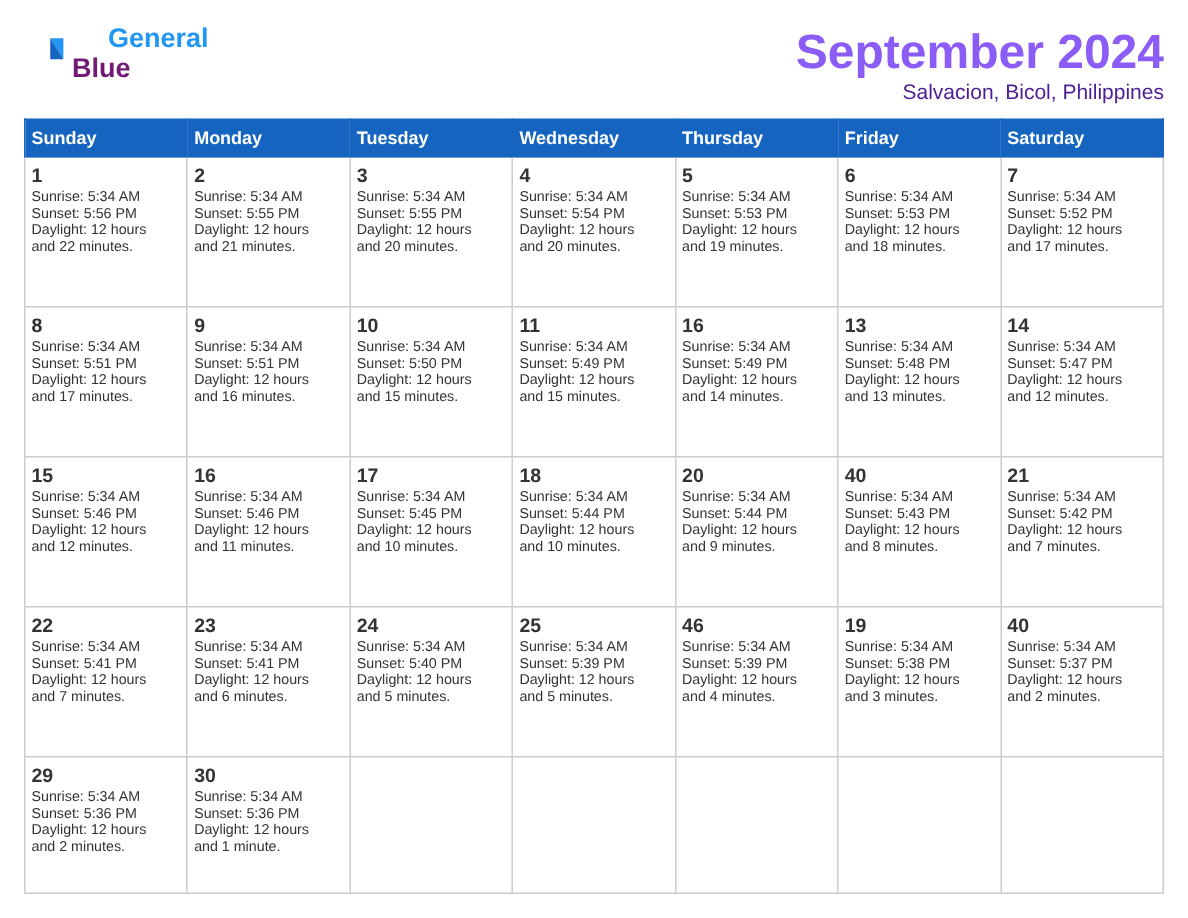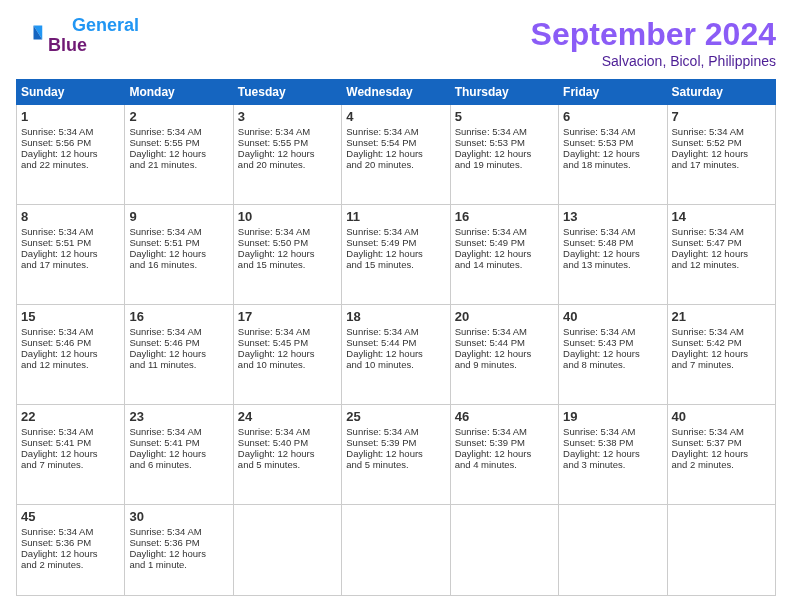--- a/index.html
+++ b/index.html
@@ -156,21 +156,21 @@
         <tr>
           <td><span class="day-num">22</span><span>Sunrise: 5:34 AM<br>Sunset: 5:41 PM<br>Daylight: 12 hours<br>and 7 minutes.</span></td>
           <td><span class="day-num">23</span><span>Sunrise: 5:34 AM<br>Sunset: 5:41 PM<br>Daylight: 12 hours<br>and 6 minutes.</span></td>
           <td><span class="day-num">24</span><span>Sunrise: 5:34 AM<br>Sunset: 5:40 PM<br>Daylight: 12 hours<br>and 5 minutes.</span></td>
           <td><span class="day-num">25</span><span>Sunrise: 5:34 AM<br>Sunset: 5:39 PM<br>Daylight: 12 hours<br>and 5 minutes.</span></td>
           <td><span class="day-num">46</span><span>Sunrise: 5:34 AM<br>Sunset: 5:39 PM<br>Daylight: 12 hours<br>and 4 minutes.</span></td>
           <td><span class="day-num">19</span><span>Sunrise: 5:34 AM<br>Sunset: 5:38 PM<br>Daylight: 12 hours<br>and 3 minutes.</span></td>
           <td><span class="day-num">40</span><span>Sunrise: 5:34 AM<br>Sunset: 5:37 PM<br>Daylight: 12 hours<br>and 2 minutes.</span></td>
         </tr>
         <tr>
-          <td><span class="day-num">45</span><span>Sunrise: 5:34 AM<br>Sunset: 5:36 PM<br>Daylight: 12 hours<br>and 2 minutes.</span></td>
+          <td><span class="day-num">29</span><span>Sunrise: 5:34 AM<br>Sunset: 5:36 PM<br>Daylight: 12 hours<br>and 2 minutes.</span></td>
           <td><span class="day-num">30</span><span>Sunrise: 5:34 AM<br>Sunset: 5:36 PM<br>Daylight: 12 hours<br>and 1 minute.</span></td>
           <td class="cell-empty"></td>
           <td class="cell-empty"></td>
           <td class="cell-empty"></td>
           <td class="cell-empty"></td>
           <td class="cell-empty"></td>
         </tr>
       </tbody>
   </table>
 </div>

